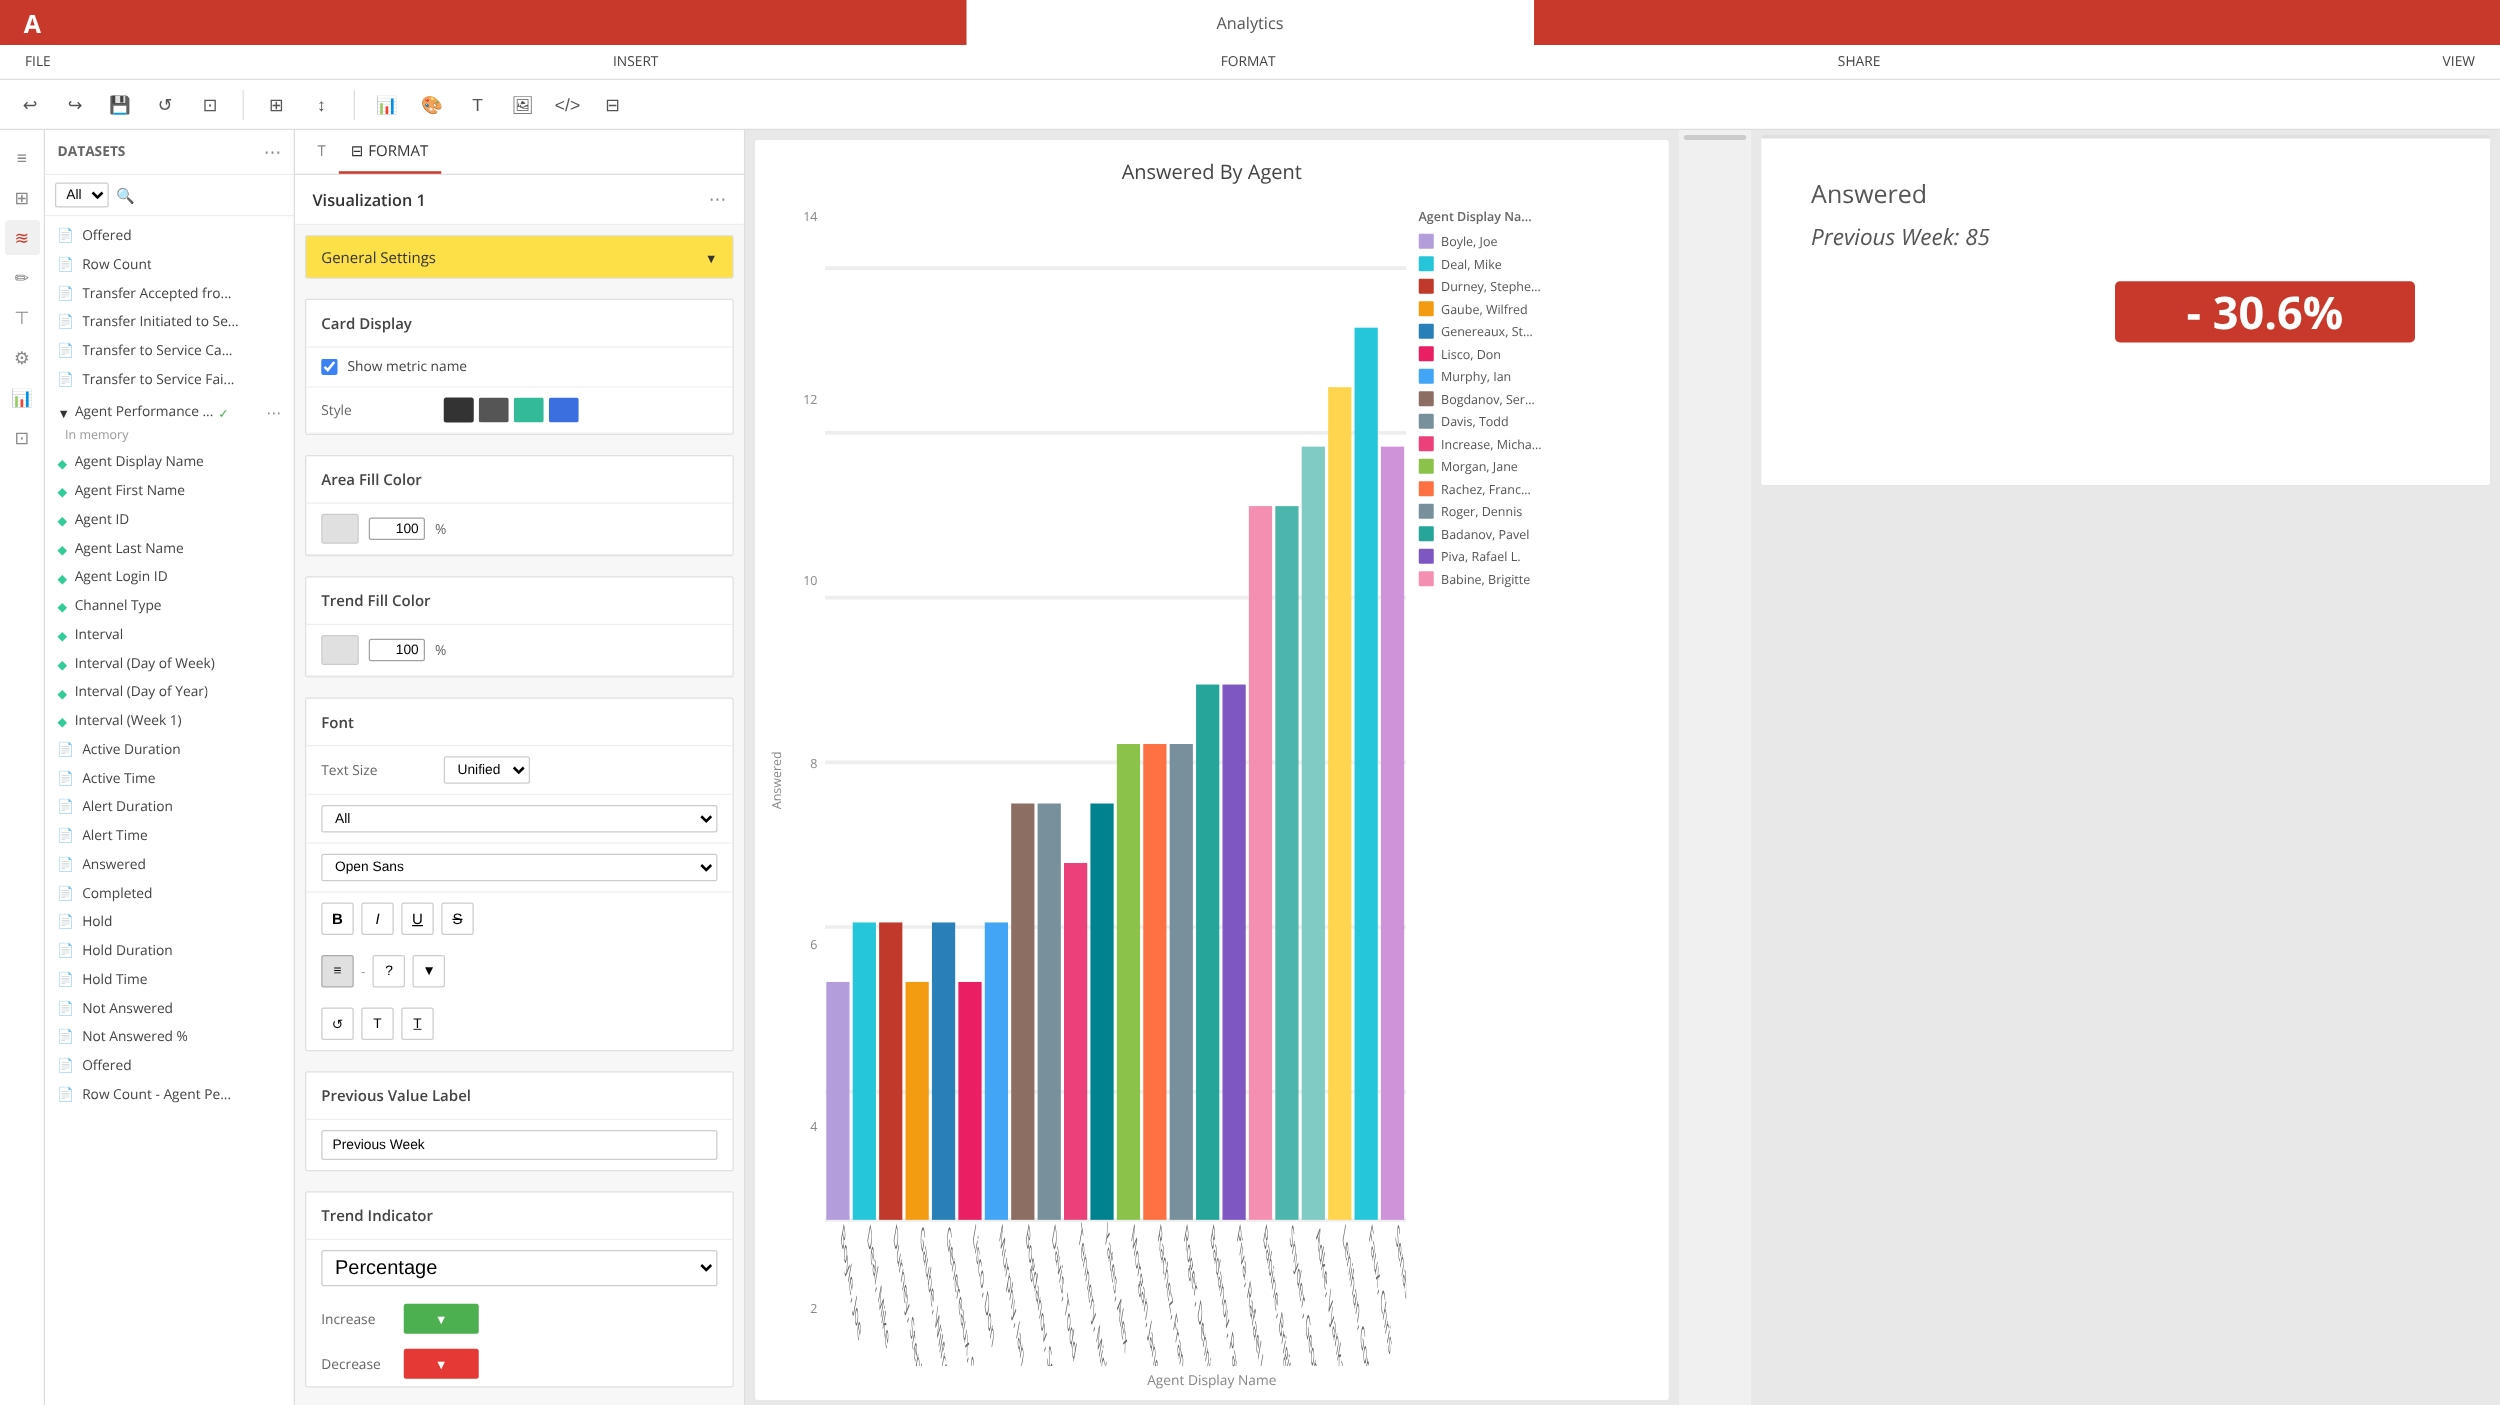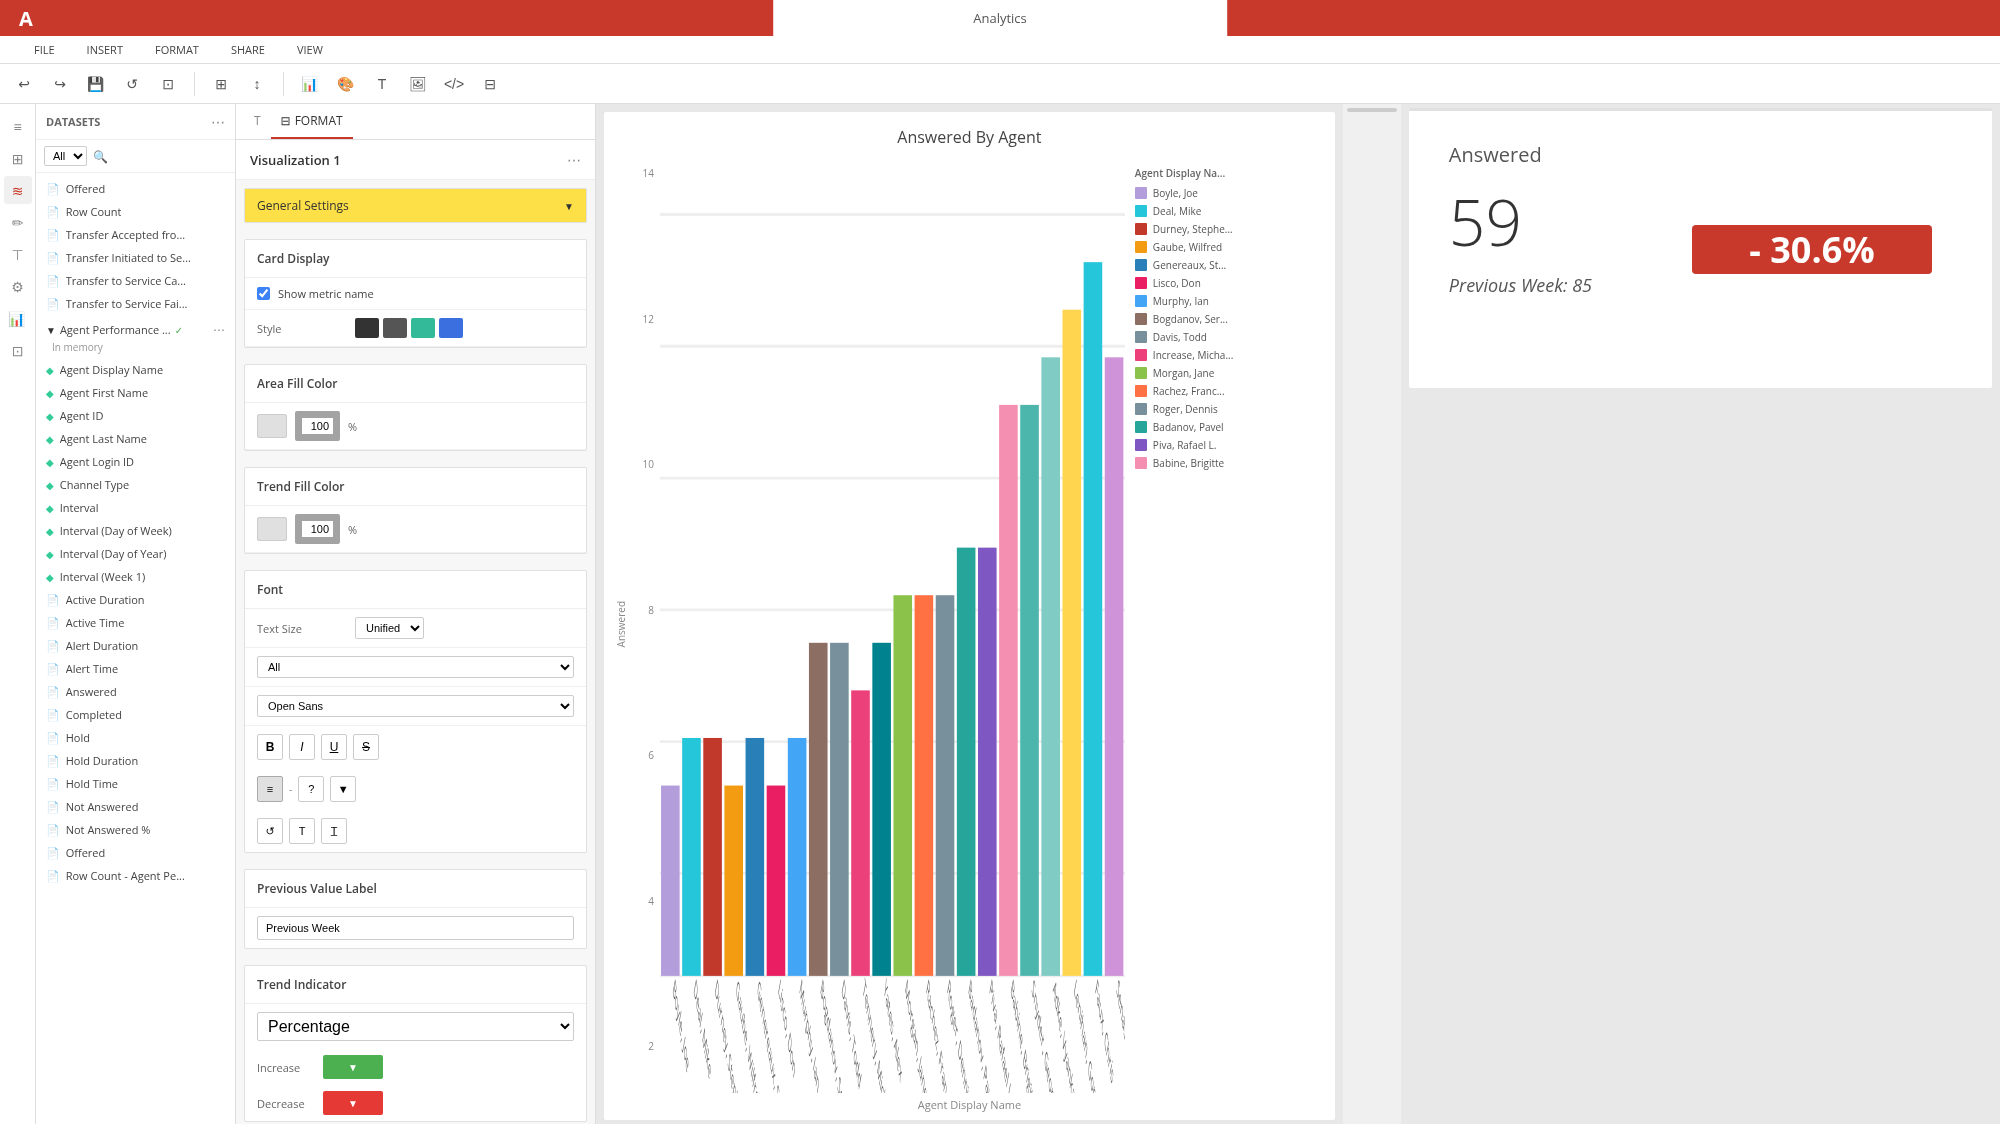--- a/index.html
+++ b/index.html
@@ -5,21 +5,21 @@
     * { box-sizing: border-box; margin: 0; padding: 0; }
     body { font-family: 'Open Sans', Arial, sans-serif; font-size: 12px; background: #f0f0f0; color: #333; overflow: hidden; }
 
     
     #top-bar { display: flex; align-items: center; background: #c8392b; height: 36px; padding: 0 10px; position: relative; }
     #app-logo { width: 32px; height: 32px; background: #c8392b; display: flex; align-items: center; justify-content: center; }
     #app-logo span { color: white; font-size: 20px; font-weight: bold; }
     #app-title { position: absolute; left: 50%; transform: translateX(-50%); color: #555; font-size: 13px; background: #fff; top: 0; height: 36px; line-height: 36px; padding: 0 200px; }
 
     
-    #menu-bar { display: flex; align-items: center; background: #fff; height: 28px; border-bottom: 1px solid #ddd; padding: 0 28px; gap: 20px; }
+    #menu-bar { display: flex; align-items: center; background: #fff; height: 28px; border-bottom: 1px solid #ddd; padding: 0 14px; gap: 20px; justify-content: space-between; }
     .menu-item { font-size: 11px; color: #444; cursor: pointer; padding: 4px 6px; }
 
     
     #toolbar { display: flex; align-items: center; background: #fff; height: 40px; border-bottom: 1px solid #ddd; padding: 0 10px; gap: 8px; }
     .toolbar-btn { width: 28px; height: 28px; border: none; background: transparent; cursor: pointer; display: flex; align-items: center; justify-content: center; border-radius: 3px; font-size: 14px; color: #555; }
     .toolbar-separator { width: 1px; height: 24px; background: #ddd; margin: 0 4px; }
 
     
     #main { display: flex; height: calc(100vh - 104px); }
 
@@ -51,21 +51,21 @@
     .section-row { display: flex; align-items: center; padding: 8px 12px; border-bottom: 1px solid #f0f0f0; gap: 8px; }
     .section-row label { font-size: 11px; color: #666; min-width: 90px; }
     .checkbox-wrap { display: flex; align-items: center; gap: 8px; }
     .checkbox-wrap input[type=checkbox] { accent-color: #3b82f6; }
     .checkbox-wrap span { font-size: 11px; color: #444; }
     .style-swatches { display: flex; gap: 4px; }
     .swatch { width: 24px; height: 20px; border-radius: 2px; border: 2px solid transparent; cursor: pointer; }
     .swatch.active { border-color: #333; }
     .color-row { display: flex; align-items: center; gap: 8px; }
     .color-box { width: 30px; height: 24px; background: #e0e0e0; border: 1px solid #ccc; border-radius: 2px; cursor: pointer; }
-    .pct-input { width: 45px; border: 7px solid #a3a3a3; padding: 2px 4px; font-size: 11px; text-align: right; border-radius: 2px; }
+    .pct-input { width: 45px; border: 1px solid #a3a3a3; padding: 2px 4px; font-size: 11px; text-align: right; border-radius: 2px; }
     .pct-label { font-size: 11px; color: #666; }
     .font-select { border: 1px solid #ccc; padding: 3px 6px; font-size: 11px; border-radius: 2px; background: #fff; }
     .font-btn { width: 26px; height: 26px; border: 1px solid #ccc; background: #fff; cursor: pointer; border-radius: 2px; font-size: 12px; display: flex; align-items: center; justify-content: center; }
     .font-btn.bold { font-weight: bold; }
     .font-btn.italic { font-style: italic; }
     .font-btn.underline { text-decoration: underline; }
     .font-btn.strikethrough { text-decoration: line-through; }
     .btn-row { display: flex; align-items: center; gap: 6px; padding: 8px 12px; }
     .text-align-btn { width: 26px; height: 26px; border: 1px solid #ccc; background: #fff; cursor: pointer; border-radius: 2px; font-size: 11px; }
     .previous-val-input { width: 100%; border: 1px solid #ccc; padding: 5px 8px; font-size: 11px; border-radius: 2px; }
@@ -588,21 +588,20 @@
       <div id="x-axis-label">Agent Display Name</div>
     </div>
 
     <div style="display:flex;justify-content:center;padding:4px;background:#f0f0f0;">
       <div style="width:50px;height:4px;background:#ccc;border-radius:2px;"></div>
     </div>
 
     <div id="card-area">
       <div id="card-content">
         <div id="card-metric-name">Answered</div>
-        <div id="card-value">59</div>
         <div id="card-prev-value">Previous Week: 85</div>
       </div>
       <div style="display:flex;align-items:center;padding:0 30px;">
         <div id="card-badge">- 30.6%</div>
       </div>
     </div>
 
   </div>
 </div>
 

